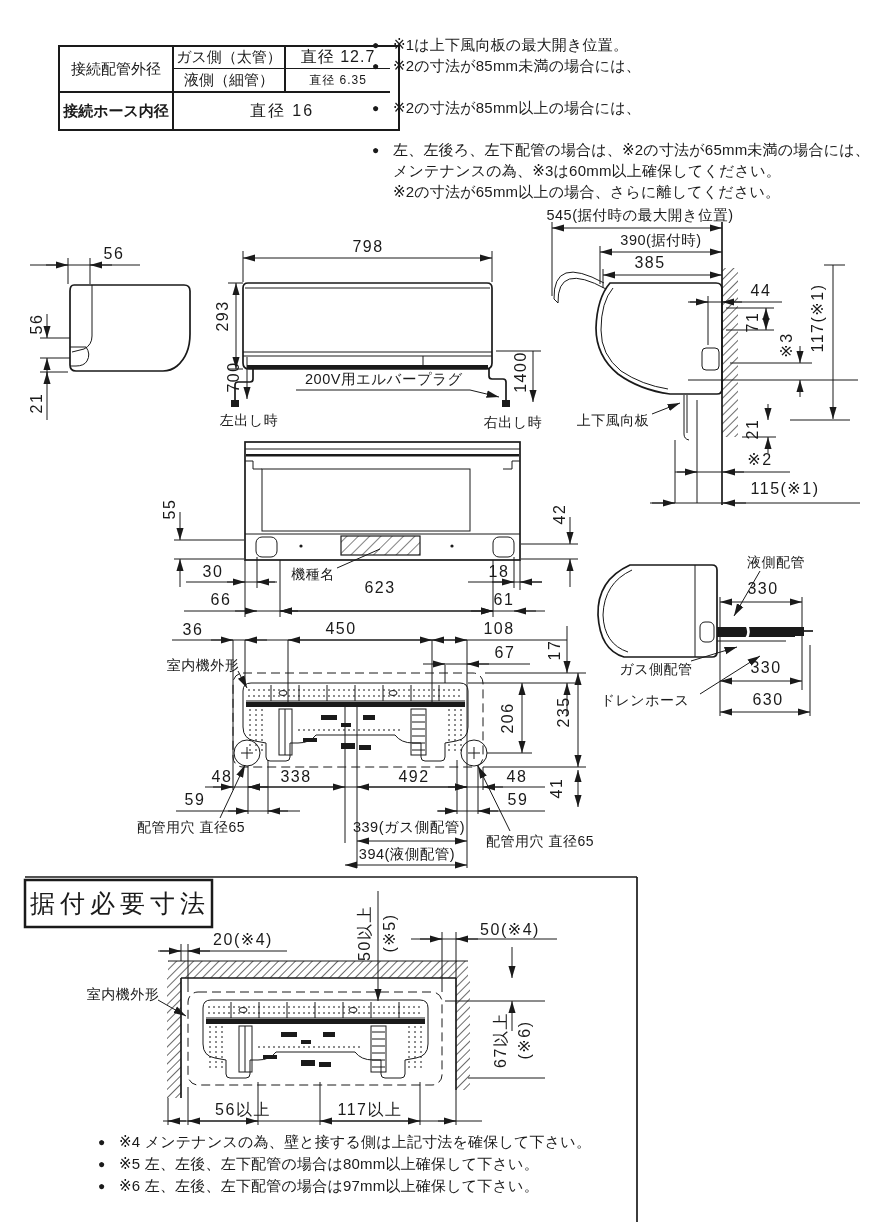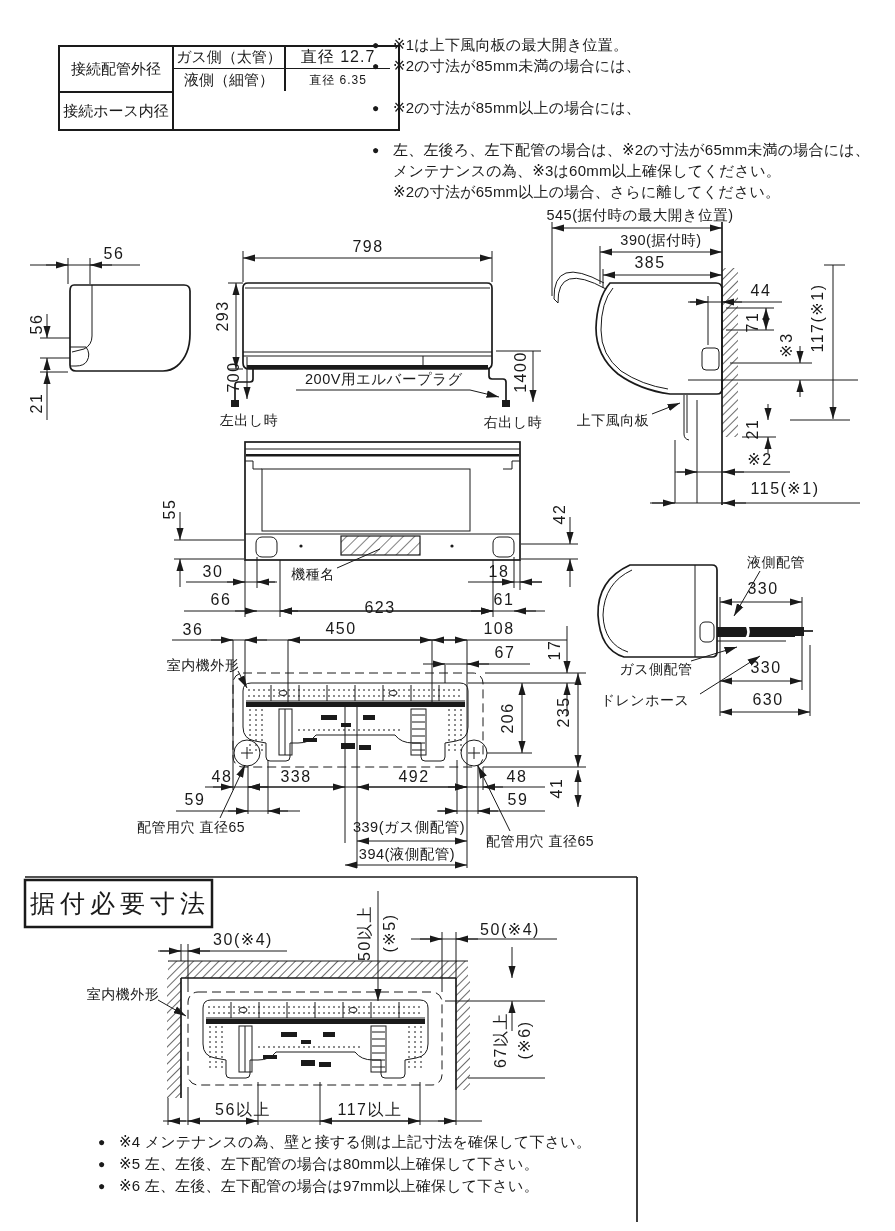--- a/index.html
+++ b/index.html
@@ -22,21 +22,21 @@
   .note .b{width:21px;flex:0 0 21px;font-size:12px;padding-top:2px;}
   .spec-table{position:absolute;left:30px;top:45px;width:338px;display:grid;
      grid-template-columns:114px 112px 104px;grid-template-rows:22px 22px 38px;
      border:2.5px solid #1a1a1a;font-size:15px;margin-left:28px;}
   .spec-table .c{display:flex;align-items:center;justify-content:center;}
   .cell-a{grid-area:1/1/3/2;border-right:2px solid #1a1a1a;}
   .cell-b{grid-area:1/2/2/3;border-right:2px solid #1a1a1a;border-bottom:1.5px solid #1a1a1a;}
   .cell-c{grid-area:1/3/2/4;border-bottom:1.5px solid #1a1a1a;font-size:16px;letter-spacing:1px;}
   .cell-d{grid-area:2/2/3/3;border-right:2px solid #1a1a1a;}
   .cell-e{grid-area:2/3/3/4;font-size:12px;letter-spacing:1px;}
-  .cell-f{grid-area:3/1/4/2;border-right:2px solid #1a1a1a;border-top:2px solid #1a1a1a;}
+  .cell-f{grid-area:3/1/4/2;border-right:2px solid #1a1a1a;border-top:2px solid #1a1a1a;font-weight:bold;}
   .cell-g{grid-area:3/2/4/4;border-top:2px solid #1a1a1a;font-size:16px;letter-spacing:2px;}
 </style>
 </head>
 <body>
 
 <div id="page">
 
 <svg width="895" height="1231" viewBox="0 0 895 1231">
   <defs>
     <marker id="mE" viewBox="0 0 12 8" refX="11.5" refY="4" markerWidth="13" markerHeight="9" orient="auto-start-reverse">
@@ -382,20 +382,21 @@
   </g>
 </svg>
 
 <div class="spec-table">
   <div class="c cell-a">接続配管外径</div>
   <div class="c cell-b">ガス側（太管）</div>
   <div class="c cell-c">直径 12.7</div>
   <div class="c cell-d">液側（細管）</div>
   <div class="c cell-e">直径 6.35</div>
   <div class="c cell-f">接続ホース内径</div>
+  <div class="c cell-g">直径 16</div>
 </div>
 
 <div class="note" style="left:372px;top:36px;width:515px">
       <span class="b">●</span>
       <span>※1は上下風向板の最大開き位置。</span>
     </div>
 <div class="note" style="left:372px;top:57px;width:515px">
       <span class="b">●</span>
       <span>※2の寸法が85mm未満の場合には、</span>
     </div>
@@ -444,21 +445,21 @@
 <div class="v n" style="left:753px;top:429px">21</div>
 <div class="h n" style="left:760px;top:460px">※2</div>
 <div class="h n" style="left:785px;top:489px">115(※1)</div>
 <div class="h t" style="left:613px;top:420px">上下風向板</div>
 
 <div class="v n" style="left:170px;top:509px">55</div>
 <div class="v n" style="left:560px;top:514px">42</div>
 <div class="h t" style="left:313px;top:574px">機種名</div>
 <div class="h n" style="left:213px;top:572px">30</div>
 <div class="h n" style="left:221px;top:600px">66</div>
-<div class="h n" style="left:380px;top:608px">623</div>
+<div class="h n" style="left:380px;top:588px">623</div>
 <div class="h n" style="left:499px;top:572px">18</div>
 <div class="h n" style="left:504px;top:600px">61</div>
 
 <div class="h t" style="left:776px;top:562px">液側配管</div>
 <div class="h n" style="left:763px;top:589px">330</div>
 <div class="h t" style="left:656px;top:669px">ガス側配管</div>
 <div class="h n" style="left:766px;top:668px">330</div>
 <div class="h t" style="left:645px;top:700px">ドレンホース</div>
 <div class="h n" style="left:768px;top:700px">630</div>
 
@@ -476,21 +477,21 @@
 <div class="h n" style="left:517px;top:777px">48</div>
 <div class="v n" style="left:557px;top:788px">41</div>
 <div class="h n" style="left:195px;top:800px">59</div>
 <div class="h n" style="left:518px;top:800px">59</div>
 <div class="h t" style="left:191px;top:827px">配管用穴 直径65</div>
 <div class="h s" style="left:409px;top:828px">339(ガス側配管)</div>
 <div class="h s" style="left:407px;top:855px">394(液側配管)</div>
 <div class="h t" style="left:540px;top:841px">配管用穴 直径65</div>
 
 <div class="h title" style="left:120px;top:903px">据付必要寸法</div>
-<div class="h n" style="left:243px;top:940px">30(※4)</div>
+<div class="h n" style="left:243px;top:940px">20(※4)</div>
 <div class="v n" style="left:365px;top:933px">50以上</div>
 <div class="v n" style="left:390px;top:933px">(※5)</div>
 <div class="h n" style="left:510px;top:930px">50(※4)</div>
 <div class="h t" style="left:123px;top:994px">室内機外形</div>
 <div class="v n" style="left:501px;top:1040px">67以上</div>
 <div class="v n" style="left:525px;top:1040px">(※6)</div>
 <div class="h n" style="left:243px;top:1110px">56以上</div>
 <div class="h n" style="left:370px;top:1110px">117以上</div>
 
 <div class="note" style="left:98px;top:1133px;width:530px">

